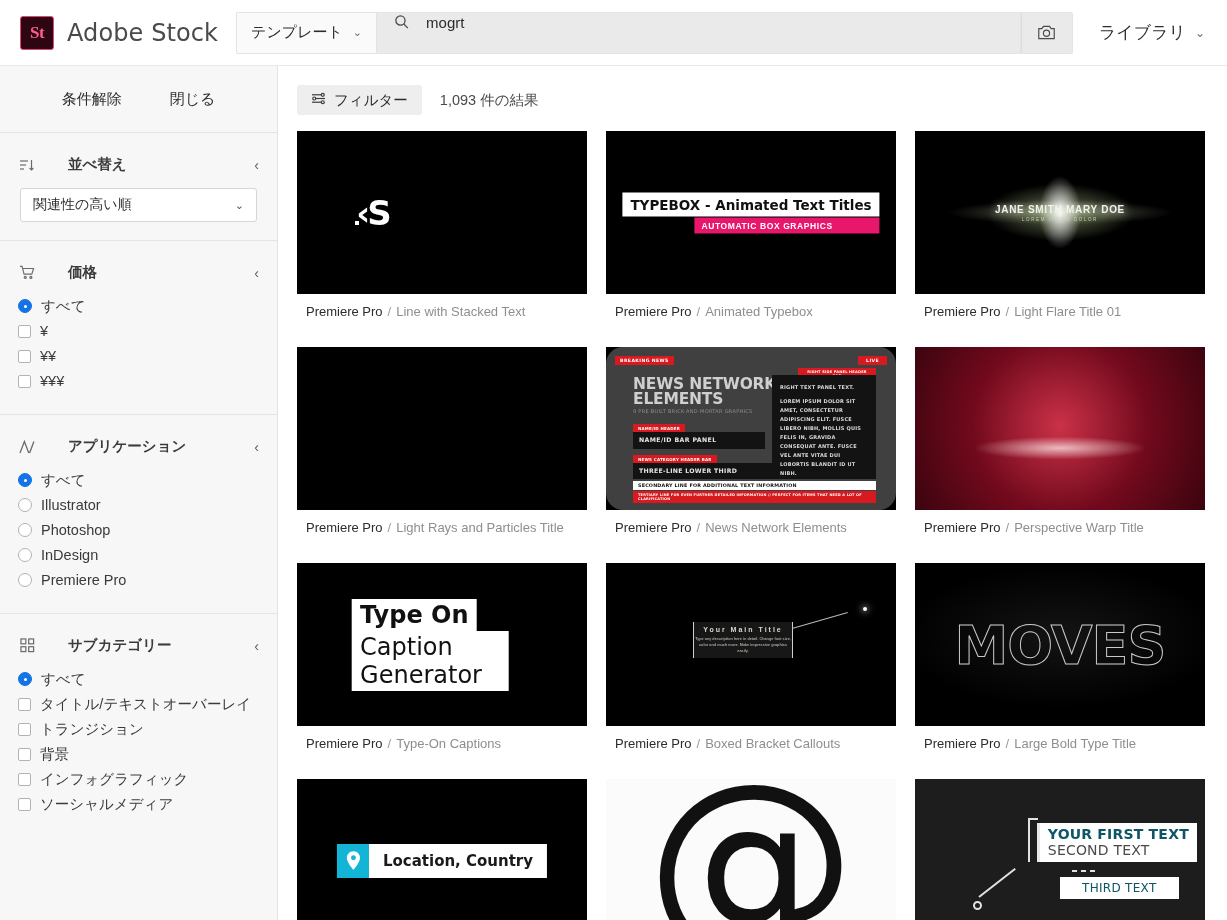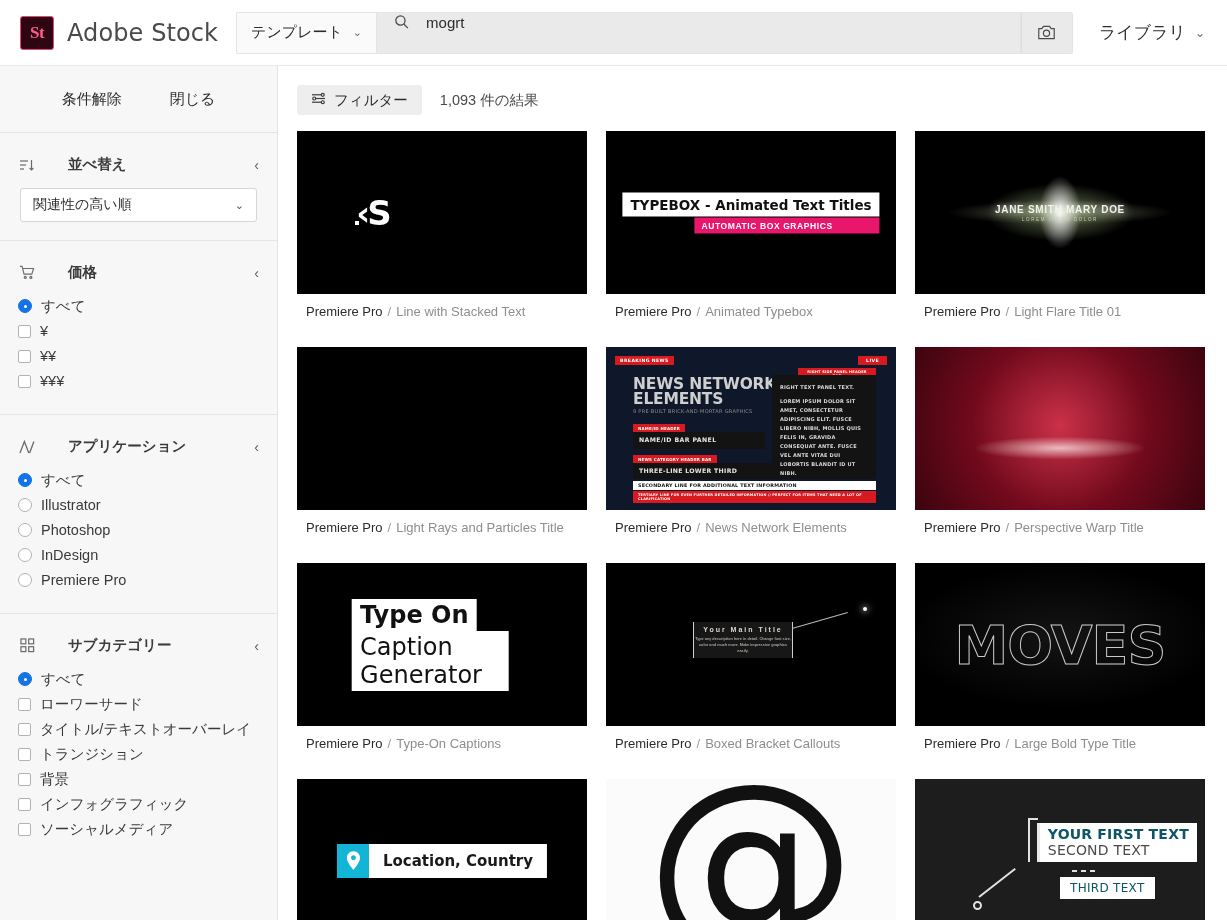--- a/index.html
+++ b/index.html
@@ -323,23 +323,24 @@
     text-shadow: 0 0 7px rgba(255,255,255,.65);
   }
   .flare-sub {
     color: #c9cdb8; font-size: 4.5px; letter-spacing: 1.6px;
     text-align: center; margin-top: 2px;
   }
 
   
   .news {
     position: absolute; inset: 0;
-    background: #0f172a;
+    background: #404040;
     padding: 10px 2px;
     font-family: "DejaVu Sans", sans-serif;
+    border-radius: 17px;
   }
   .n-tag {
     position: absolute;
     background: #d71920; color: #fff;
     font-size: 4.6px; font-weight: bold; letter-spacing: .4px;
     padding: 2px 5px;
   }
   .n-title {
     position: absolute; left: 27px; top: 30px;
     color: #cfcfcf; font-size: 15.5px; font-weight: bold;
@@ -474,21 +475,21 @@
   .tk-thumb { background: #1d1d1d !important; }
   .tk-box1 {
     position:absolute; left: 42%; top: 27%;
     background:#fff; padding: 3px 8px 4px 8px;
     border-left: 3px solid #e8e8e8;
   }
   .tk-t1 { color:#0e5566; font-size: 14px; font-weight: bold; letter-spacing: .2px; font-family: "DejaVu Sans", sans-serif; }
   .tk-t2 { color:#4a4a4a; font-size: 14px; letter-spacing: .2px; font-family: "DejaVu Sans", sans-serif; }
   .tk-box2 {
     position:absolute; left: 50%; top: 60%;
-    background:#fff; padding: 4px 10px;
+    background:#fff; padding: 4px 22px;
   }
   .tk-t3 { color:#0e5566; font-size: 12px; letter-spacing: .3px; font-family: "DejaVu Sans", sans-serif; }
   .tk-bracket {
     position:absolute; left: 39%; top: 24%;
     width: 10px; height: 44px;
     border-left: 2px solid #e2e2e2;
     border-top: 2px solid #e2e2e2;
   }
   .tk-line {
     position:absolute; left: 22%; top: 72%;
@@ -652,24 +653,20 @@
             <span class="facet-title">サブカテゴリー</span>
             <span class="facet-collapse">‹</span>
           </div>
           <div class="opt-list">
             <div class="opt">
               <span class="radio checked"></span>
               <span class="opt-label">すべて</span>
             </div>
             <div class="opt">
               <span class="cbox"></span>
-              <span class="opt-label">ローワーサード</span>
-            </div>
-            <div class="opt">
-              <span class="cbox"></span>
               <span class="opt-label">タイトル/テキストオーバーレイ</span>
             </div>
             <div class="opt">
               <span class="cbox"></span>
               <span class="opt-label">トランジション</span>
             </div>
             <div class="opt">
               <span class="cbox"></span>
               <span class="opt-label">背景</span>
             </div>

